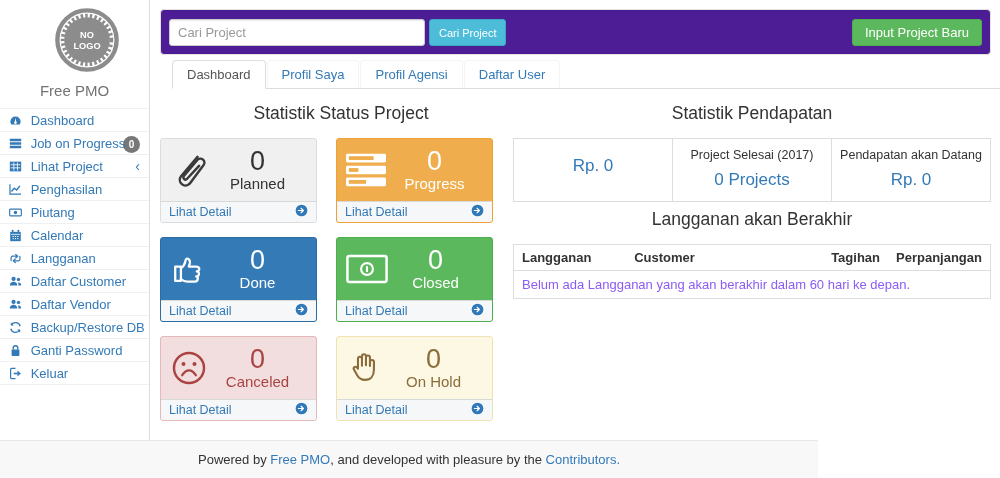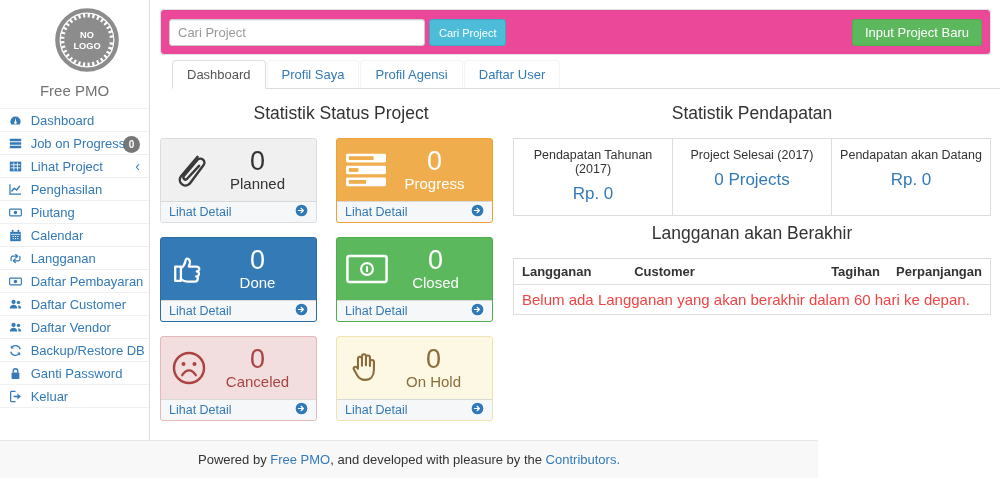--- a/index.html
+++ b/index.html
@@ -12,21 +12,21 @@
   .logo-wrap { text-align:center; padding-top:6px;margin-left:24px; }
   .brand { text-align:center; font-size:15px; color:#737373; margin-top:5px; }
   .menu { list-style:none; margin-top:9px; border-top:1px solid #f0f0f0; }
   .menu li { position:relative; padding:4px 9px 3px; font-size:13px; color:#337ab7; border-bottom:1px solid #f0f0f0; cursor:pointer; white-space:nowrap; }
   .menu li .icn { display:inline-block; width:14px; margin-right:4px; vertical-align:-2px; }
   .menu li .icn svg { display:block; width:13px; height:13px; }
   .badge { float:right; min-width:17px; height:17px; line-height:17px; background:#777; color:#fff; border-radius:50%; font-size:10px; font-weight:bold; text-align:center; margin-top:0px; }
   .chev { float:right; font-size:14px; line-height:15px; color:#337ab7; }
 
   
-  .well { position:absolute; left:160px; top:9px; width:831px; height:46px; background:#ec4899; border:1px solid #e3e3e3; border-radius:4px; box-shadow:inset 0 1px 1px rgba(0,0,0,.05); }
+  .well { position:absolute; left:160px; top:9px; width:831px; height:46px; background:#4c1d95; border:1px solid #e3e3e3; border-radius:4px; box-shadow:inset 0 1px 1px rgba(0,0,0,.05); }
   .search-input { position:absolute; left:8px; top:9px; width:256px; height:27px; border:1px solid #ccc; border-radius:3px; padding:0 8px; font-size:13px; color:#555; font-family:inherit; box-shadow:inset 0 1px 1px rgba(0,0,0,.075); }
   .search-input::placeholder { color:#999; opacity:1; }
   .btn { display:inline-block; border-radius:3px; font-family:inherit; cursor:pointer; text-align:center; }
   .btn-info { position:absolute; left:268px; top:9px; height:27px; padding:0 9px; font-size:11px; color:#fff; background:#4cbcd9; border:1px solid #39a9c6; }
   .btn-success { position:absolute; right:8px; top:9px; height:27px; padding:0 12px; font-size:13px; color:#fff; background:#5cb85c; border:1px solid #4cae4c; }
 
   
   .tabs { position:absolute; left:172px; top:60px; width:831px; border-bottom:1px solid #ddd; padding-left:0; }
   .tab { display:inline-block; padding:6px 14px; font-size:13px; color:#337ab7; border:1px solid #f4f4f4; border-bottom:none; border-radius:4px 4px 0 0; margin-bottom:-1px; margin-right:1px; cursor:pointer; background:#fff; }
   .tab.active { color:#555; background:#fff; border-color:#ddd; border-bottom:1px solid #fff; cursor:default; }
@@ -56,21 +56,21 @@
   .income-col { position:absolute; left:513px; top:96px; width:478px; }
   .income-col .sec-title { margin:7px 0 14px; }
   .stats { display:flex; }
   .stat-cell { flex:1 1 0; border:1px solid #ddd; margin-left:-1px; text-align:center; padding:9px 4px 11px; }
   .stat-cell:first-child { margin-left:0; }
   .stat-label { font-size:12.5px; color:#333; }
   .stat-value { font-size:17px; color:#337ab7; margin-top:8px; cursor:pointer; }
   .sub-title { margin:17px 0 12px; }
   .sub-table { width:100%; border-collapse:collapse; border:1px solid #ddd; }
   .sub-table th { text-align:left; font-size:13px; font-weight:bold; color:#333; padding:5px 8px; border-bottom:1px solid #ddd; }
-  .sub-table td { font-size:15px; color:#ef4444; padding:6px 8px; }
+  .sub-table td { font-size:13px; color:#8b5cf6; padding:6px 8px; }
 
   
   .page-footer { position:absolute; left:0; top:440px; width:818px; height:38px; background:#f8f8f8; border-top:1px solid #e7e7e7; text-align:center; font-size:13px; color:#333; padding-top:11px; }
   .page-footer .flink { color:#337ab7; cursor:pointer; text-decoration:none; }
 </style>
 </head>
 <body>
 
 <div class="page">
 
@@ -147,27 +147,20 @@
       <li>
         <span class="icn"><svg viewBox="0 0 16 16" fill="none" stroke="currentColor" stroke-width="1.5" stroke-linecap="round" stroke-linejoin="round">
               <path d="M2.6 10.5V7a1.8 1.8 0 0 1 1.8-1.8H10"></path>
               <path d="M8.3 3.1 10.7 5.2 8.3 7.3"></path>
               <path d="M13.4 5.5V9a1.8 1.8 0 0 1-1.8 1.8H6"></path>
               <path d="M7.7 12.9 5.3 10.8 7.7 8.7"></path>
             </svg></span>
         <span>Langganan</span>
       </li>
       <li>
-        <span class="icn"><svg viewBox="0 0 16 16" fill="none">
-              <rect x="0.8" y="3.8" width="14.4" height="8.4" rx="1" stroke="currentColor" stroke-width="1.4"></rect>
-              <circle cx="8" cy="8" r="2.1" fill="currentColor"></circle>
-            </svg></span>
-        <span>Daftar Pembayaran</span>
-      </li>
-      <li>
         <span class="icn"><svg viewBox="0 0 16 16" fill="currentColor">
               <circle cx="5.6" cy="4.8" r="2.6"></circle>
               <path d="M1 12.8c0-2.9 2-4.4 4.6-4.4s4.6 1.5 4.6 4.4z"></path>
               <circle cx="11.7" cy="5.4" r="2.1"></circle>
               <path d="M11.4 12.8H15c0-2.4-1.2-3.7-3.1-3.7-.3 0-.7 0-1 .1.7 1 1 2.2.5 3.6z"></path>
             </svg></span>
         <span>Daftar Customer</span>
       </li>
       <li>
         <span class="icn"><svg viewBox="0 0 16 16" fill="currentColor">
@@ -360,21 +353,20 @@
         </div>
       </div>
 
     </div>
   </div>
 
   <div class="income-col">
     <h2 class="sec-title">Statistik Pendapatan</h2>
     <div class="stats">
       <div class="stat-cell">
-        <div class="stat-label">Pendapatan Tahunan (2017)</div>
         <div class="stat-value">Rp. 0</div>
       </div>
       <div class="stat-cell">
         <div class="stat-label">Project Selesai (2017)</div>
         <div class="stat-value">0 Projects</div>
       </div>
       <div class="stat-cell">
         <div class="stat-label">Pendapatan akan Datang</div>
         <div class="stat-value">Rp. 0</div>
       </div>

